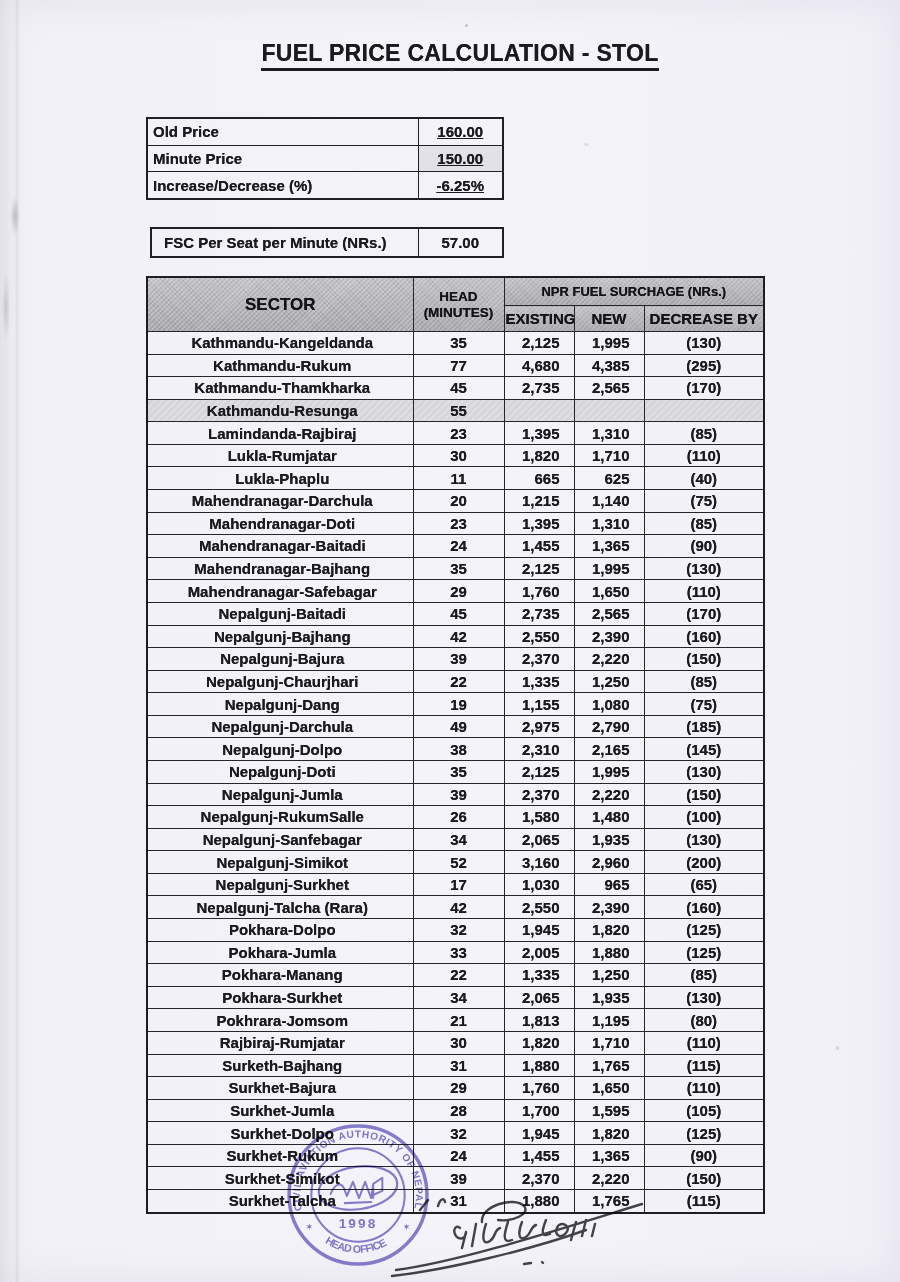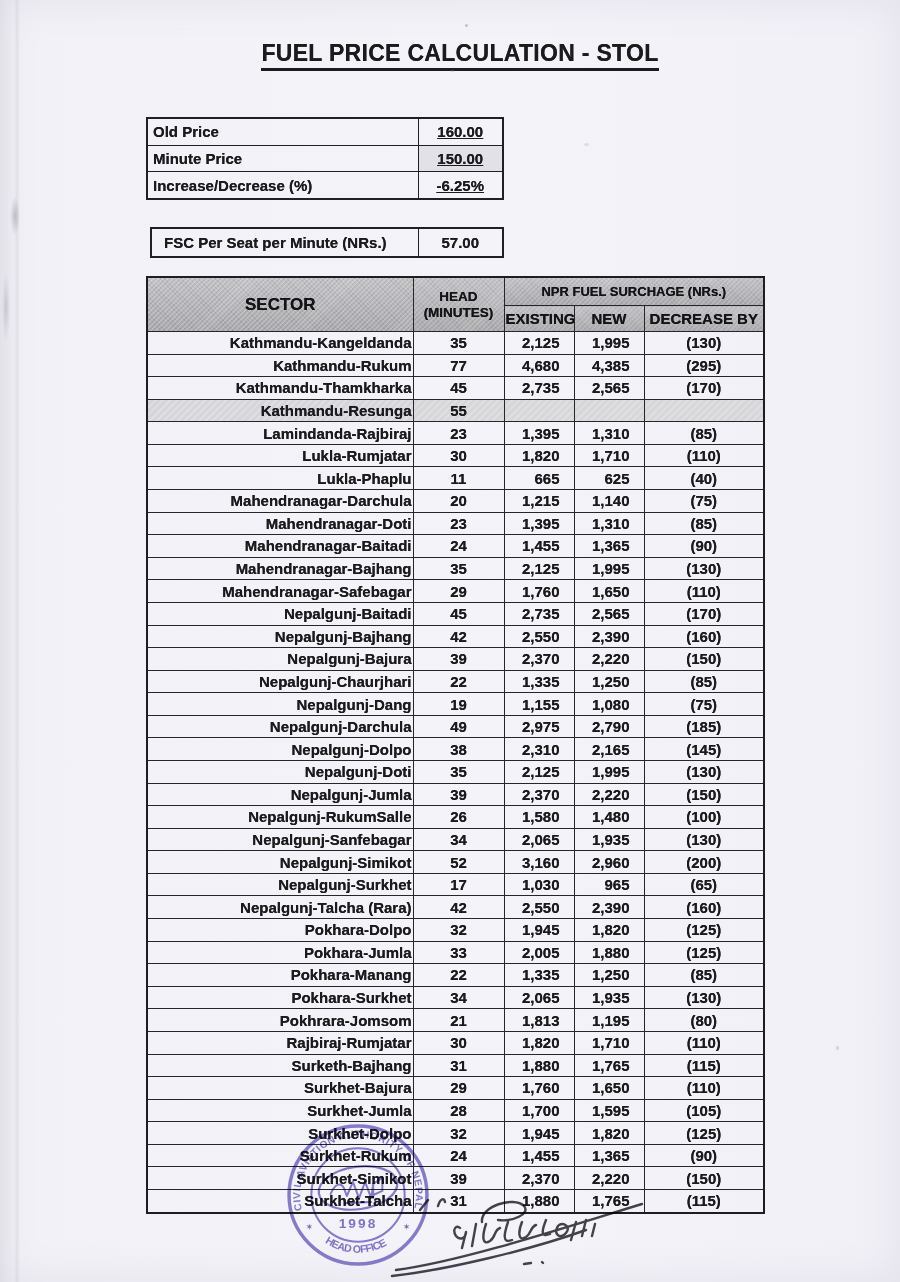--- a/index.html
+++ b/index.html
@@ -45,21 +45,21 @@
       repeating-linear-gradient(135deg, rgba(255,255,255,.22) 0 1.5px, rgba(0,0,0,0) 1.5px 3.5px),
       repeating-linear-gradient(45deg, rgba(0,0,0,.07) 0 1px, rgba(0,0,0,0) 1px 3px),
       linear-gradient(180deg,#c1c0c4,#a9a8ac);
     text-shadow:0 0 .4px #222;
   }
   .main .th-sector { font-size:17px; }
   .main .th-time { font-size:13.5px; line-height:1.18; }
   .main .th-group { font-size:13px; height:25px; }
   .main .th-sub { font-size:15px; height:23px; }
   .main tbody td { font-weight:bold; font-size:15px; text-shadow:0 0 .4px #2a2a2e; }
-  .main .c-sector { text-align:right; padding-left:5px; }
+  .main .c-sector { text-align:center; padding-left:5px; }
   .main .c-time { text-align:center;margin-top:12px; }
   .main .c-num { text-align:right; padding-right:14px; }
   .main .c-dec { text-align:center; }
   .main tbody tr.shaded td {
     background-color:#d6d5d9;
     background-image:repeating-linear-gradient(135deg, rgba(255,255,255,.25) 0 2px, rgba(0,0,0,0) 2px 5px);
   }
 
   
   .stamp { position:absolute; left:286px; top:1123px; width:144px; height:144px;

